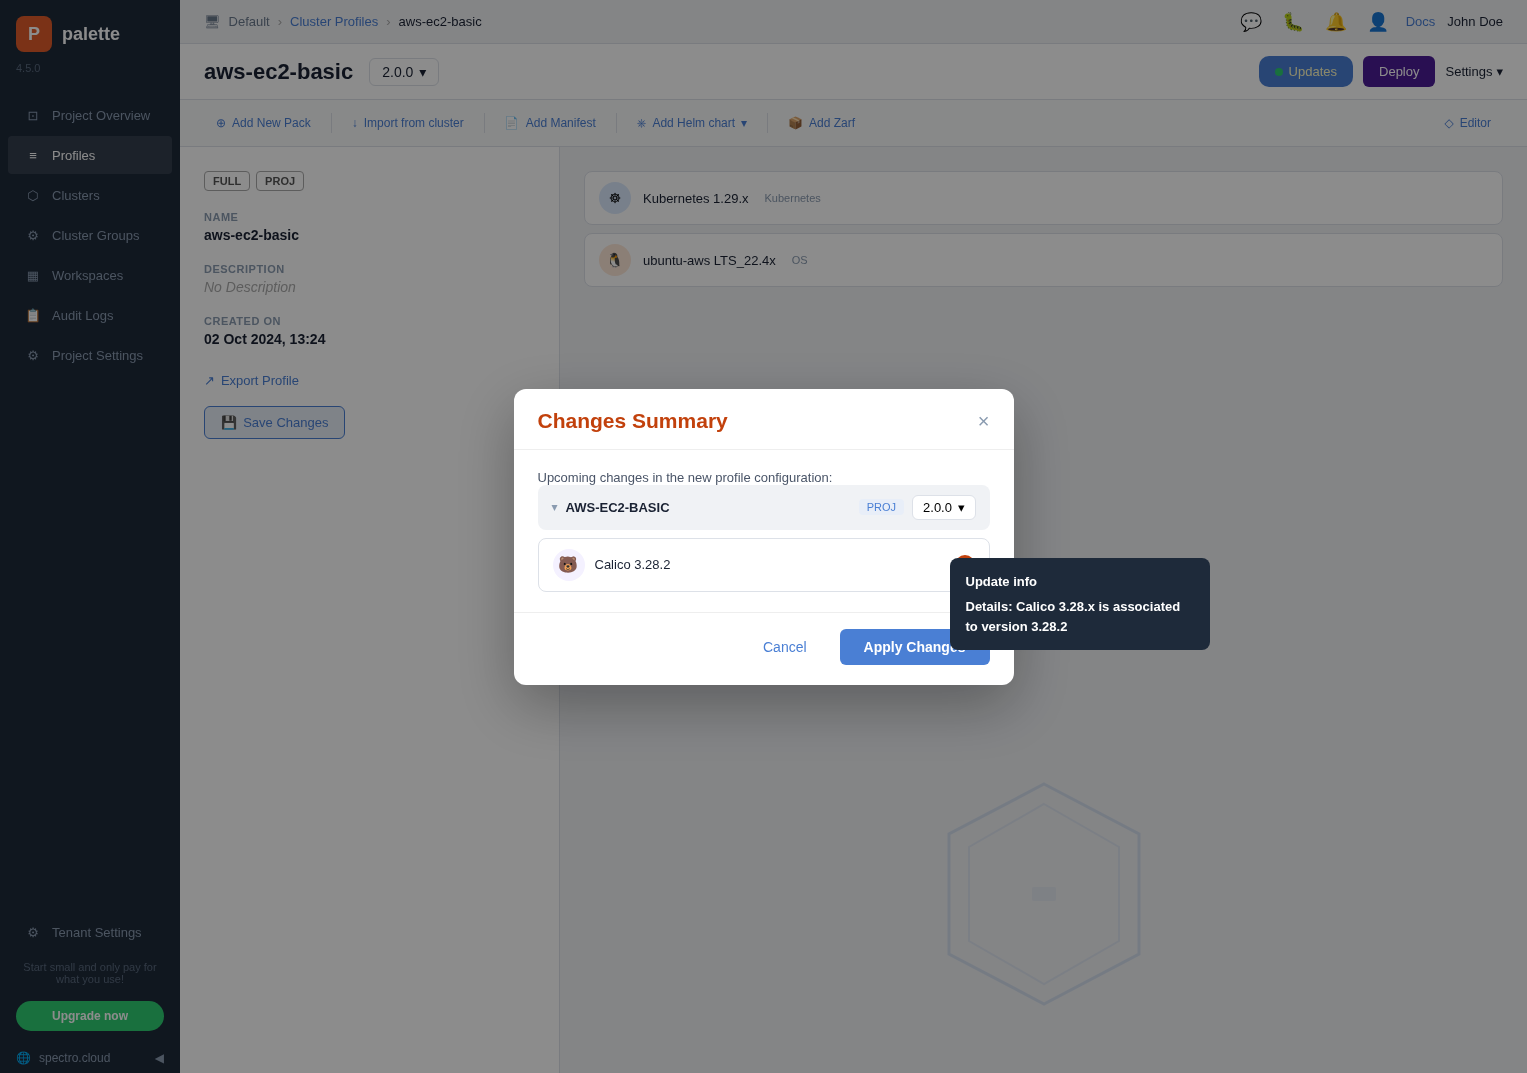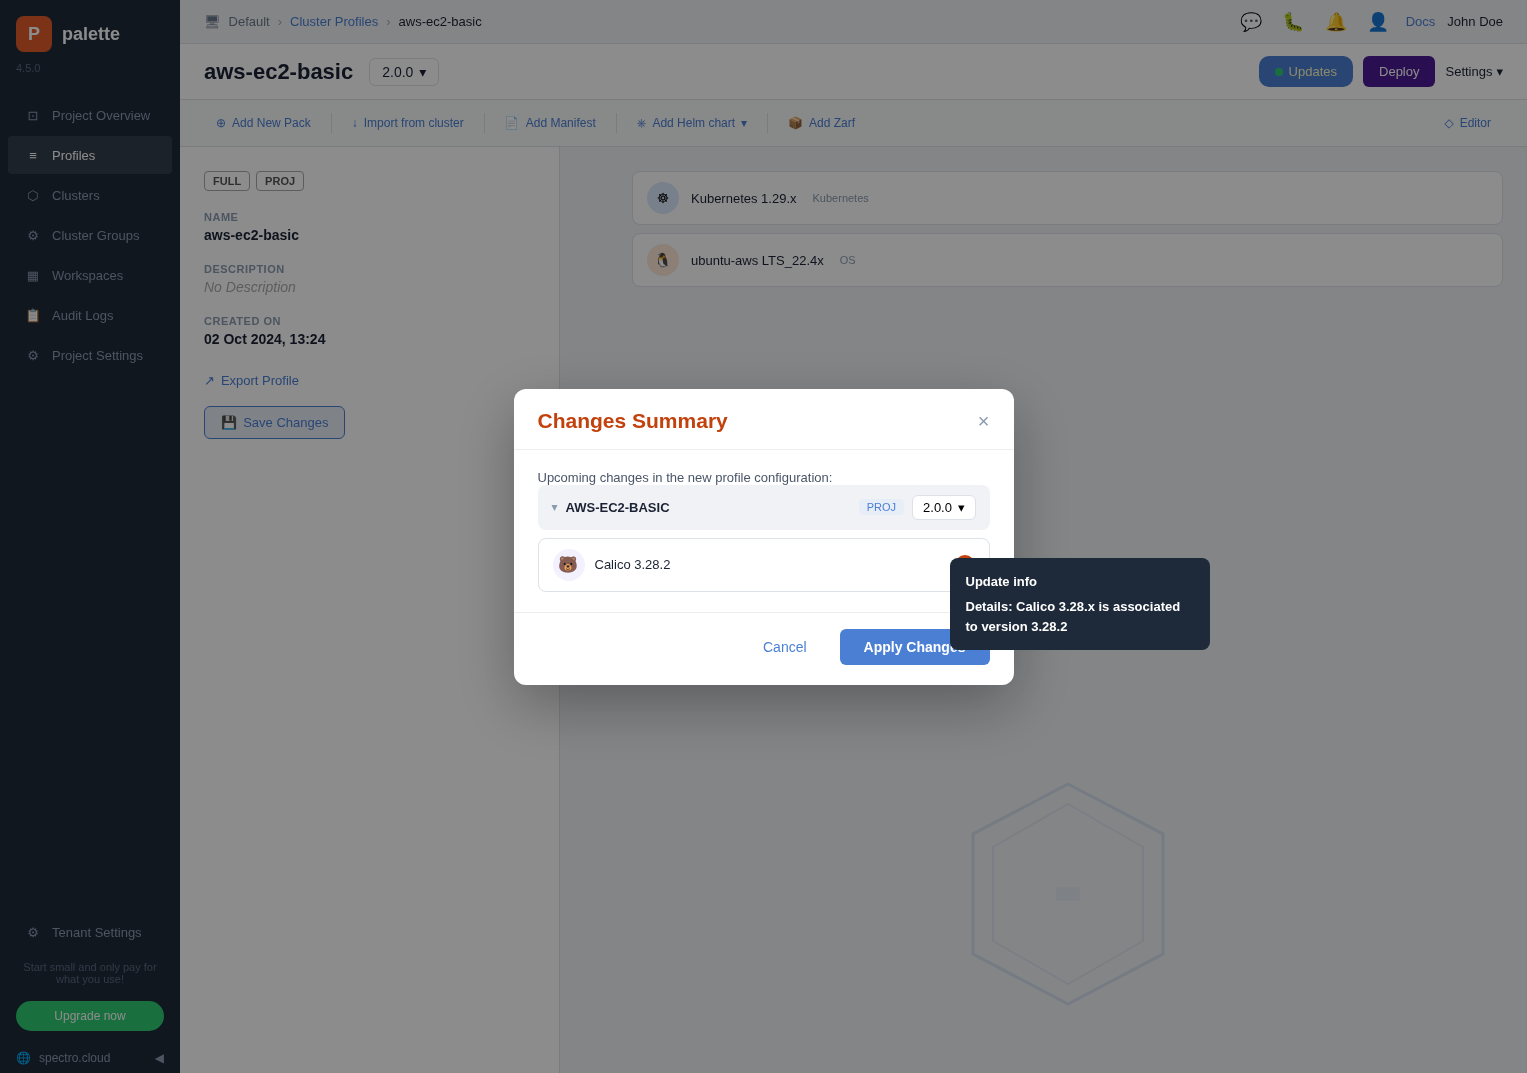--- a/index.html
+++ b/index.html
@@ -11,21 +11,21 @@
     
     .sidebar { width: 180px; min-width: 180px; background: #1e2a3a; display: flex; flex-direction: column; color: #a0aec0; }
     .sidebar-logo { padding: 16px 16px 8px; display: flex; align-items: center; gap: 10px; color: #fff; font-size: 18px; font-weight: 700; }
     .sidebar-logo-icon { width: 36px; height: 36px; background: #e05c2a; border-radius: 8px; display: flex; align-items: center; justify-content: center; color: #fff; font-size: 18px; font-weight: 900; }
     .sidebar-version { padding: 2px 16px 12px; font-size: 11px; color: #5a6a7e; }
     .sidebar-nav { flex: 1; padding: 8px 0; }
     .sidebar-item { display: flex; align-items: center; gap: 10px; padding: 10px 16px; cursor: pointer; font-size: 13px; color: #8a9bb0; border-radius: 4px; margin: 2px 8px; }
     .sidebar-item.active { background: rgba(255,255,255,0.1); color: #fff; }
     .sidebar-item-icon { width: 18px; height: 18px; display: flex; align-items: center; justify-content: center; flex-shrink: 0; }
     .sidebar-tenant { display: flex; align-items: center; gap: 8px; padding: 8px 16px; font-size: 12px; color: #8a9bb0; margin-top: 4px; }
-    .upgrade-btn { background: #2ecc71; color: #fff; border: none; border-radius: 20px; padding: 8px 20px; font-size: 12px; cursor: pointer; width: calc(100% - 32px); margin: 8px 16px; font-weight: 400; }
+    .upgrade-btn { background: #2ecc71; color: #fff; border: none; border-radius: 20px; padding: 8px 20px; font-size: 12px; cursor: pointer; width: calc(100% - 32px); margin: 8px 16px; font-weight: 700; }
 
     
     .main-content { flex: 1; background: #f0f2f5; display: flex; flex-direction: column; overflow: hidden; }
 
     
     .topbar { background: #f0f2f5; padding: 0 24px; height: 44px; display: flex; align-items: center; gap: 8px; border-bottom: 1px solid #dde1e8; font-size: 13px; color: #6b7a8d; }
     .topbar-sep { color: #aaa; }
     .topbar-link { color: #4a7fd4; cursor: pointer; }
     .topbar-current { color: #1a2233; font-weight: 500; }
     .topbar-actions { margin-left: auto; display: flex; align-items: center; gap: 12px; }
@@ -43,21 +43,21 @@
     .deploy-btn { background: #4c1d95; color: #fff; border: none; border-radius: 6px; padding: 8px 16px; font-size: 13px; cursor: pointer; font-weight: 500; }
     .settings-btn { background: none; border: none; color: #1a2233; font-size: 13px; cursor: pointer; display: flex; align-items: center; gap: 4px; }
 
     
     .action-bar { background: #f8f9fa; padding: 10px 24px; display: flex; align-items: center; gap: 4px; border-bottom: 1px solid #dde1e8; }
     .action-btn { display: flex; align-items: center; gap: 6px; padding: 6px 12px; border: none; background: none; cursor: pointer; font-size: 12px; color: #4a7fd4; border-radius: 4px; }
     .action-divider { width: 1px; height: 20px; background: #dde1e8; margin: 0 4px; }
     .editor-btn { margin-left: auto; display: flex; align-items: center; gap: 6px; padding: 6px 12px; border: none; background: none; cursor: pointer; font-size: 12px; color: #4a7fd4; }
 
     
-    .content-area { flex: 1; display: flex; overflow: hidden; gap: 48px; }
+    .content-area { flex: 1; display: flex; overflow: hidden; }
     .left-panel { width: 380px; background: #fff; padding: 24px; border-right: 1px solid #dde1e8; overflow-y: auto; }
     .tags-row { display: flex; gap: 6px; margin-bottom: 20px; }
     .tag-badge { padding: 3px 8px; border-radius: 4px; font-size: 11px; font-weight: 600; border: 1px solid #ccc; color: #555; }
     .tag-badge.full { border-color: #aaa; }
     .tag-badge.proj { border-color: #aaa; }
     .field-group { margin-bottom: 20px; }
     .field-label { font-size: 11px; color: #8a9bb0; font-weight: 600; text-transform: uppercase; letter-spacing: 0.5px; margin-bottom: 4px; }
     .field-value { font-size: 14px; color: #1a2233; font-weight: 600; }
     .field-value.muted { color: #aaa; font-weight: 400; font-style: italic; }
     .export-btn { display: flex; align-items: center; gap: 6px; padding: 6px 12px; border: none; background: none; cursor: pointer; font-size: 13px; color: #4a7fd4; padding-left: 0; }

